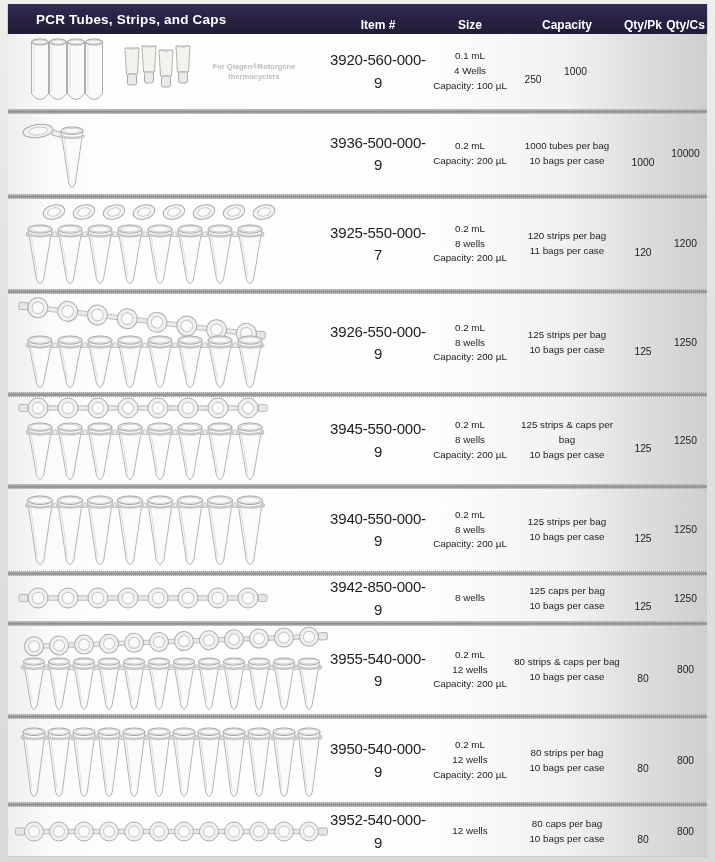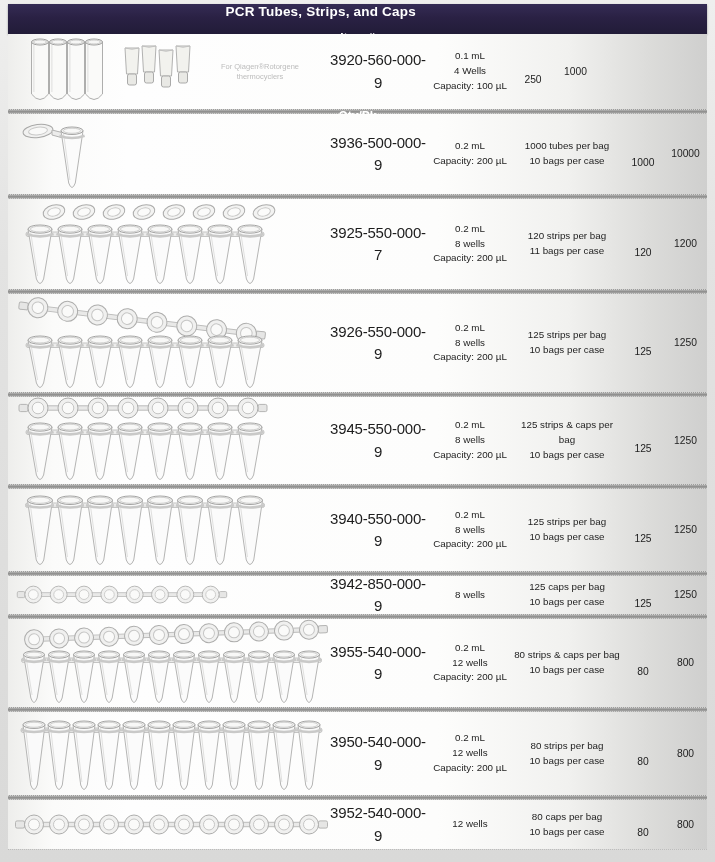--- a/index.html
+++ b/index.html
@@ -9,52 +9,51 @@
     font-family:"Liberation Sans",sans-serif;
     overflow:hidden;
   }
   .sheet{width:699px;margin:4px 8px 0 8px;}
   
   .hdr{
     height:30px;display:flex;align-items:center;
     background:linear-gradient(180deg,#352c55 0%,#2a2144 45%,#221c38 100%);
     color:#fff;font-weight:bold;
     box-shadow:0 1px 2px rgba(0,0,0,.35);
-    flex-direction:column;
   }
   .hdr .h-title{width:320px;box-sizing:border-box;padding-left:28px;font-size:13.5px;letter-spacing:.2px;text-align:left;}
   .h-col{text-align:center;font-size:12px;margin-top:12px;}
   .w-item{width:100px;} .w-size{width:84px;} .w-pack{width:110px;} .w-qpk{width:42px;} .w-qcs{width:43px;}
   
   .row{
     display:flex;align-items:center;position:relative;
     background:linear-gradient(90deg,#eeeeec 0px,#fbfbfa 45px,#fefefe 120px,#fdfdfc 430px,#f1f1ef 560px,#dcdcda 640px,#cfcfce 699px);
   }
   .fig{width:320px;height:100%;position:relative;flex:none;}
   .fig svg{position:absolute;left:0;top:0;width:100%;height:100%;}
   .note{
-    position:absolute;left:200px;top:50%;transform:translateY(-50%);
-    width:104px;text-align:center;font-size:7.5px;line-height:1.4;color:#bcbcbc;
+    position:absolute;left:194px;top:50%;transform:translateY(-50%);
+    width:104px;text-align:center;font-size:7.5px;line-height:1.4;color:#bcbcbc;font-weight:bold;
   }
   .cell{text-align:center;font-size:9.8px;color:#1d1d1d;line-height:1.5;}
   .c-item{width:100px;font-weight:normal;font-size:15px;letter-spacing:-.2px;}
   .c-size{width:84px;white-space:pre-line;}
   .c-pack{width:110px;white-space:pre-line;}
   .c-qpk{width:42px;font-size:10.3px;margin-top:17px;}
   .c-qcs{width:43px;font-size:10.3px;}
   
   .sep{
     height:5px;box-sizing:border-box;
     background:linear-gradient(180deg,#b7b7b6 0%,#8f8f8e 45%,#a3a3a2 100%);
     border-top:1px dotted #d4d4d3;border-bottom:1px dotted #d0d0cf;
   }
   .endline{height:2px;border-top:1px dotted #bdbdbc;}
   
   .h1{height:75px}.h2{height:80px}.h3{height:90px}.h4{height:98px}.h5{height:87px}
-  .h6{height:82px}.h7{height:38px}.h8{height:88px}.h9{height:83px}.h10{height:49px}
+  .h6{height:82px}.h7{height:45px}.h8{height:88px}.h9{height:83px}.h10{height:49px}
 </style>
 </head>
 <body>
 
 <div class="sheet">
 
   <div class="hdr">
     <div class="h-title">PCR Tubes, Strips, and Caps</div>
     <div class="h-col w-item">Item #</div>
     <div class="h-col w-size">Size</div>

